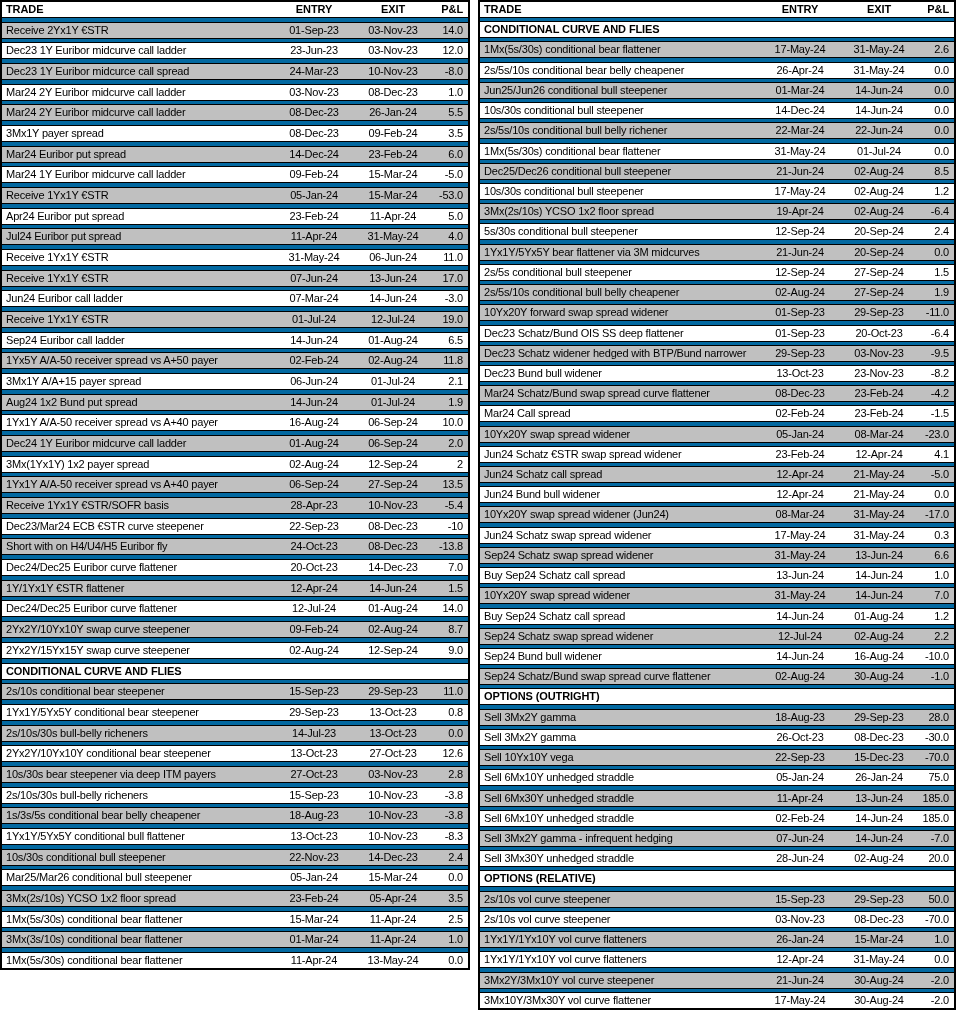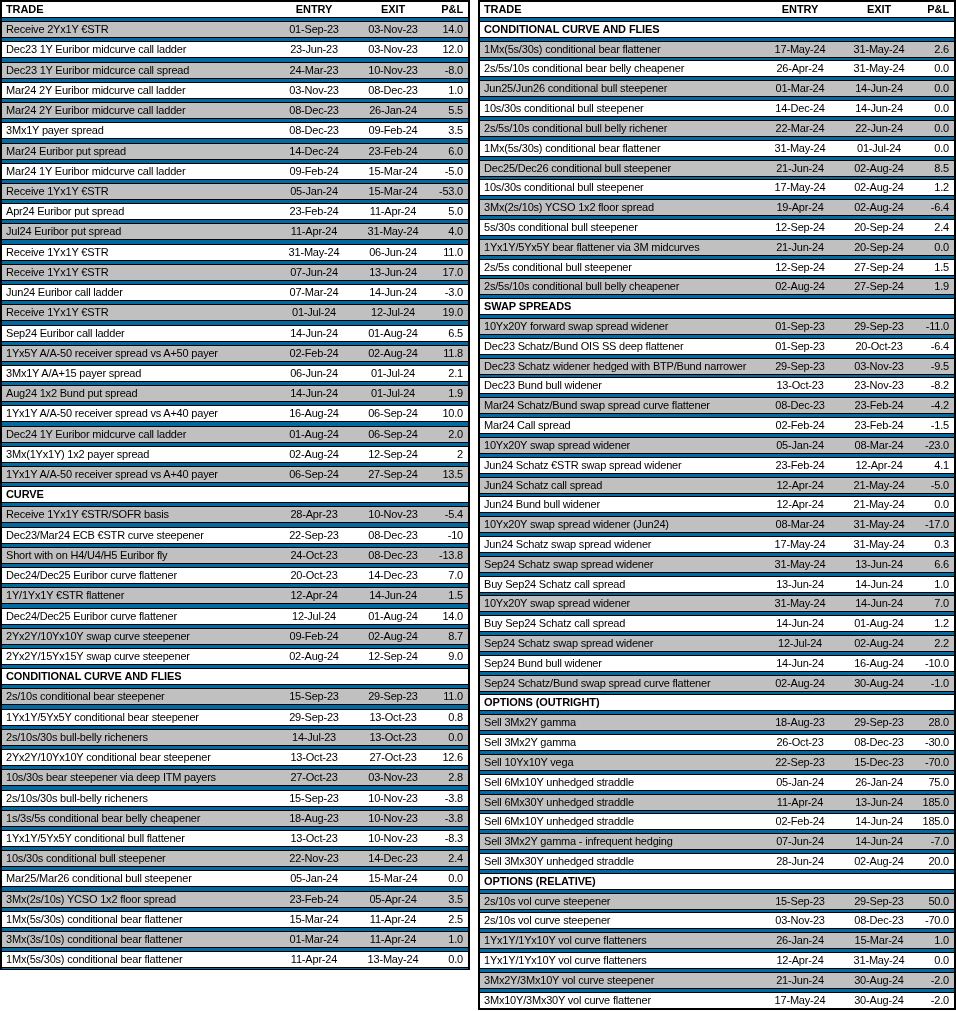--- a/index.html
+++ b/index.html
@@ -173,23 +173,20 @@
         <div class="cell entry">02-Aug-24</div>
         <div class="cell exit">12-Sep-24</div>
         <div class="cell pnl">2</div>
       </div>
       <div class="row data shaded">
         <div class="cell trade">1Yx1Y A/A-50 receiver spread vs A+40 payer</div>
         <div class="cell entry">06-Sep-24</div>
         <div class="cell exit">27-Sep-24</div>
         <div class="cell pnl">13.5</div>
       </div>
-      <div class="row section">
-        <div class="cell trade">CURVE</div>
-      </div>
       <div class="row data shaded">
         <div class="cell trade">Receive 1Yx1Y €STR/SOFR basis</div>
         <div class="cell entry">28-Apr-23</div>
         <div class="cell exit">10-Nov-23</div>
         <div class="cell pnl">-5.4</div>
       </div>
       <div class="row data">
         <div class="cell trade">Dec23/Mar24 ECB €STR curve steepener</div>
         <div class="cell entry">22-Sep-23</div>
         <div class="cell exit">08-Dec-23</div>
@@ -400,23 +397,20 @@
         <div class="cell entry">12-Sep-24</div>
         <div class="cell exit">27-Sep-24</div>
         <div class="cell pnl">1.5</div>
       </div>
       <div class="row data shaded">
         <div class="cell trade">2s/5s/10s conditional bull belly cheapener</div>
         <div class="cell entry">02-Aug-24</div>
         <div class="cell exit">27-Sep-24</div>
         <div class="cell pnl">1.9</div>
       </div>
-      <div class="row section">
-        <div class="cell trade">SWAP SPREADS</div>
-      </div>
       <div class="row data shaded">
         <div class="cell trade">10Yx20Y forward swap spread widener</div>
         <div class="cell entry">01-Sep-23</div>
         <div class="cell exit">29-Sep-23</div>
         <div class="cell pnl">-11.0</div>
       </div>
       <div class="row data">
         <div class="cell trade">Dec23 Schatz/Bund OIS SS deep flattener</div>
         <div class="cell entry">01-Sep-23</div>
         <div class="cell exit">20-Oct-23</div>

